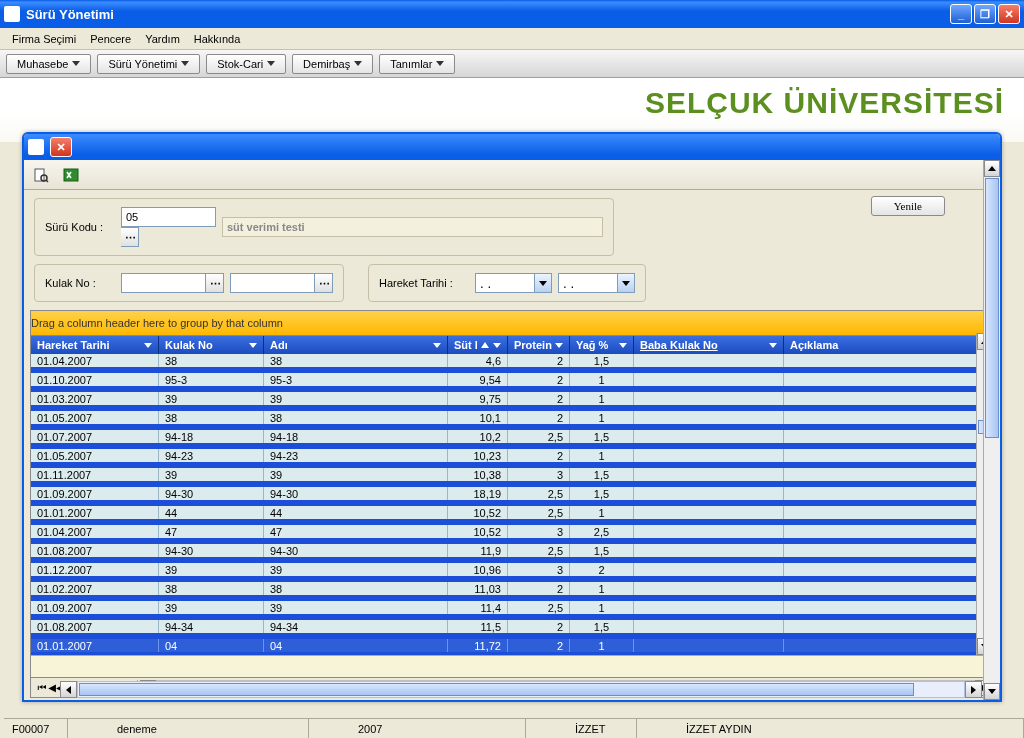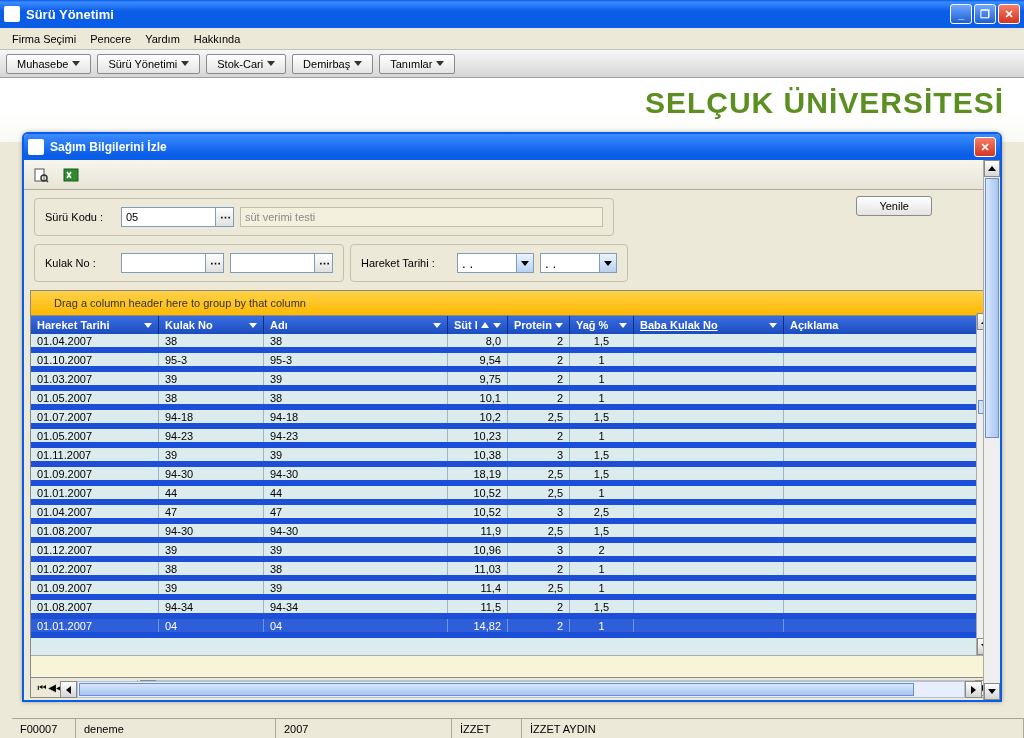--- a/index.html
+++ b/index.html
@@ -115,21 +115,21 @@
     cursor:pointer;
   }
   .icon-search svg, .icon-excel svg { width:16px; height:16px; }
   
   .form-area { padding: 8px 10px; }
   .form-label { width:70px; }
   .fld {
     background:#fff; border:1px solid #7f9db9;
     height:20px; padding:0 4px; display:flex; align-items:center;
   }
-  .fld.readonly { background:#f4f0de; color:#888; border:1px solid #c4bfa6; flex:1; min-width:350px; }
+  .fld.readonly { background:#f4f0de; color:#888; border:1px solid #c4bfa6; flex:1; min-width:350px;font-weight:bold; }
   .browse-btn {
     width:18px; height:20px; border:1px solid #7f9db9; border-left:none;
     background:linear-gradient(to bottom,#fff,#e0e0e0);
     display:flex; align-items:center; justify-content:center; cursor:pointer;
     font-weight:bold; letter-spacing:-2px;
   }
   .btn-std {
     background:linear-gradient(to bottom,#fff,#e4e4e4);
     border:1px solid #8a8a8a; border-radius:3px;
     padding:3px 22px; cursor:pointer;
@@ -140,21 +140,21 @@
   }
   .combo input { border:1px solid #7f9db9; height:20px; width:60px; padding:0 4px; }
   .combo .dd {
     width:17px; height:20px; background:linear-gradient(to bottom,#ecf4ff,#b8d1f0);
     border:1px solid #7f9db9; border-left:none; display:flex; align-items:center; justify-content:center; cursor:pointer;
   }
   
   .grid-wrap { flex:1; display:flex; flex-direction:column; margin:0 6px 2px 6px; border:1px solid #8a8a8a; position:relative; overflow:hidden;}
   .grouping-bar {
     background: linear-gradient(to bottom,#ffd24a,#ffb800);
-    color:#333; padding:6px 23px; font-size:11px;
+    color:#333; padding:6px 0; font-size:11px;
     border-bottom:1px solid #8a8a8a;
   }
   .grid-header {
     display:flex; background:linear-gradient(to bottom,#3b6fe0,#1b4bc0);
     color:#fff; font-weight:bold; font-size:11px;
   }
   .gh {
     border-right:1px solid #0b2f84;
     padding:3px 6px; display:flex; align-items:center; justify-content:space-between;
     position:relative;
@@ -201,23 +201,23 @@
   .h-main-scroll .arrow{width:17px;height:17px;background:linear-gradient(to bottom,#fff,#d4d4d4);border:1px solid #8a8a8a;display:flex;align-items:center;justify-content:center;cursor:pointer;}
   .h-main-scroll .trackbg{flex:1;height:17px;background:#e8eefb;border:1px solid #b0c0e0;position:relative;}
   .h-main-scroll .thumb{position:absolute;left:1px;top:1px;bottom:1px;right:50px;background:linear-gradient(to bottom,#d8e6ff,#a8c5f0);border:1px solid #6a8fd0;}
   
   .grid-mini-scroll { position:absolute; right:0; top:0; bottom:0; width:17px; display:flex; flex-direction:column; background:#efefef; border-left:1px solid #aaa;}
   .grid-mini-scroll .arrow{height:17px;background:linear-gradient(to bottom,#fff,#d4d4d4);border:1px solid #8a8a8a;display:flex;align-items:center;justify-content:center;cursor:pointer;}
   .grid-mini-scroll .track { flex:1; position:relative;}
   .grid-mini-scroll .thumb { position:absolute; top:70px; height:14px; left:1px; right:1px; background:linear-gradient(to right,#d8e6ff,#a8c5f0); border:1px solid #6a8fd0;}
   
   .statusbar {
-    position:absolute; left:12px; right:0; bottom:0; height:20px;
+    position:absolute; left:4px; right:0; bottom:0; height:20px;
     background:#ece9d8; border-top:1px solid #aca899;
-    display:flex; align-items:center; font-size:11px;
+    display:flex; align-items:center; font-size:11px;gap:41px;
   }
   .status-cell { border-right:1px solid #aca899; padding:0 8px; height:100%; display:flex; align-items:center;}
   .tri-left { width:0;height:0;border-top:4px solid transparent;border-bottom:4px solid transparent;border-right:5px solid #000;}
   .tri-right{ width:0;height:0;border-top:4px solid transparent;border-bottom:4px solid transparent;border-left:5px solid #000;}
   .tri-up{width:0;height:0;border-left:4px solid transparent;border-right:4px solid transparent;border-bottom:5px solid #000;}
   .tri-dn{width:0;height:0;border-left:4px solid transparent;border-right:4px solid transparent;border-top:5px solid #000;}
 </style>
 </head>
 <body>
 
@@ -261,21 +261,20 @@
     </div>
 </div>
 
 <div class="brand-area">
   <div class="brand-text">SELÇUK ÜNİVERSİTESİ</div>
 </div>
 
 <div class="inner-window">
   <div class="inner-titlebar">
     <span class="app-icon"></span>
-    <span class="inner-title">Sağım Bilgilerini İzle</span>
     <div class="win-btn close">✕</div>
   </div>
 
   <div class="inner-toolbar">
     <div class="tool-icon icon-search">
       <svg viewBox="0 0 16 16">
           <rect x="2" y="2" width="9" height="12" fill="#fff" stroke="#555"></rect>
           <circle cx="11" cy="11" r="3" fill="none" stroke="#333" stroke-width="1.5"></circle>
           <line x1="13" y1="13" x2="15" y2="15" stroke="#333" stroke-width="1.5"></line>
         </svg>
@@ -284,35 +283,35 @@
       <svg viewBox="0 0 16 16">
           <rect x="1" y="2" width="14" height="12" fill="#2e8b2e" stroke="#1a5c1a"></rect>
           <path d="M4 5 L8 11 M8 5 L4 11" stroke="#fff" stroke-width="1.6"></path>
         </svg>
     </div>
   </div>
 
   <div class="form-area">
     <div class="group-box" style="width:580px;">
       <span class="form-label">Sürü Kodu :</span>
-      <div style="display:flex;">
+      <div style="display:flex;flex-direction:column;">
         <div class="fld" style="width:95px;">
             <span>05</span>
           </div>
         <div class="browse-btn">⋯</div>
       </div>
       <div class="fld readonly">
           <span>süt verimi testi</span>
         </div>
     </div>
-    <div style="position:absolute; right:68px; top:62px;">
+    <div style="position:absolute; right:55px; top:62px;font-family:Liberation Serif, serif;">
       <div class="btn-std"><span>Yenile</span></div>
     </div>
     <div style="height:8px;"></div>
-    <div style="display:flex; gap:6px;">
+    <div style="display:flex; gap:24px;">
       <div class="group-box">
         <span class="form-label">Kulak No :</span>
         <div style="display:flex;">
             <div class="fld" style="width:85px;"></div>
             <div class="browse-btn">⋯</div>
           </div>
         <div style="display:flex;">
             <div class="fld" style="width:85px;"></div>
             <div class="browse-btn">⋯</div>
           </div>
@@ -369,21 +368,21 @@
         </div>
       <div class="gh col-ac">
           <span>Açıklama</span>
         </div>
     </div>
     <div class="grid-body" id="grid-body">
         <div class="grid-row">
           <div class="gc col-ht">01.04.2007</div>
           <div class="gc col-kn">38</div>
           <div class="gc col-ad">38</div>
-          <div class="gc col-sl">8,0</div>
+          <div class="gc col-sl">4,6</div>
           <div class="gc col-pr">2</div>
           <div class="gc col-yg">1,5</div>
           <div class="gc col-bkn"></div>
           <div class="gc col-ac"></div>
         </div>
         <div class="grid-row">
           <div class="gc col-ht">01.10.2007</div>
           <div class="gc col-kn">95-3</div>
           <div class="gc col-ad">95-3</div>
           <div class="gc col-sl">9,54</div>
@@ -519,21 +518,21 @@
           <div class="gc col-sl">11,5</div>
           <div class="gc col-pr">2</div>
           <div class="gc col-yg">1,5</div>
           <div class="gc col-bkn"></div>
           <div class="gc col-ac"></div>
         </div>
         <div class="grid-row sel">
           <div class="gc col-ht">01.01.2007</div>
           <div class="gc col-kn">04</div>
           <div class="gc col-ad">04</div>
-          <div class="gc col-sl">14,82</div>
+          <div class="gc col-sl">11,72</div>
           <div class="gc col-pr">2</div>
           <div class="gc col-yg">1</div>
           <div class="gc col-bkn"></div>
           <div class="gc col-ac"></div>
         </div>
       </div>
     <div class="summary-row"></div>
     <div class="navbar">
       <div class="nav-btns">
         <div class="nav-btn">⏮</div>

